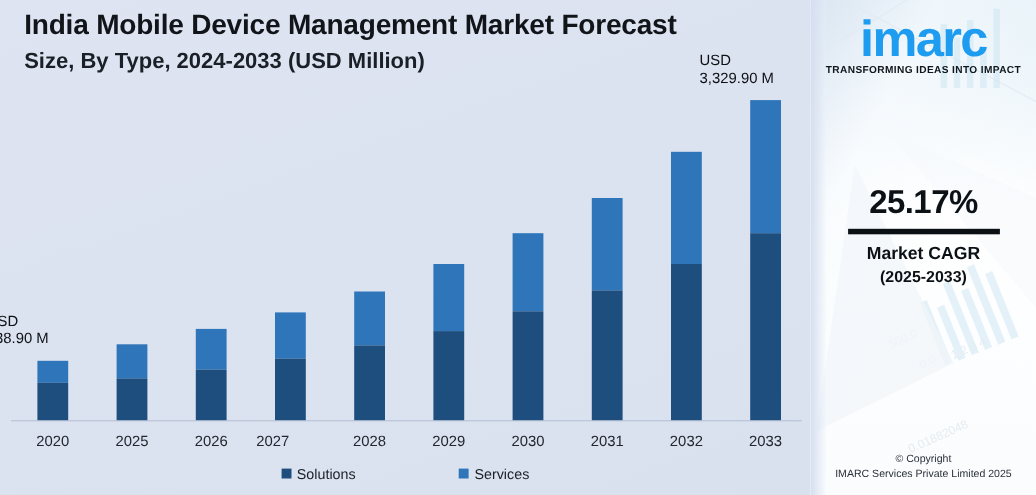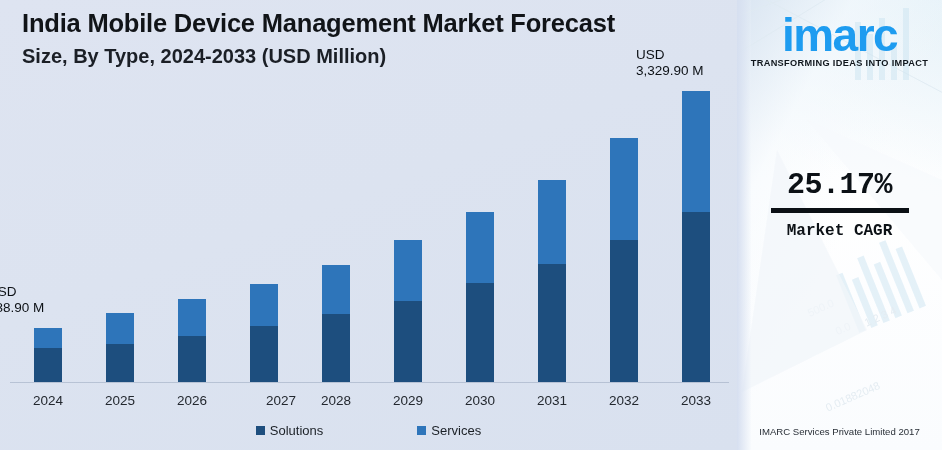--- a/index.html
+++ b/index.html
@@ -78,21 +78,21 @@
   #logo-block { position:absolute; left:0; top:12px; width:205px; text-align:center; }
   #logo-word {
     font-size:46px; font-weight:bold; color:#1e9cf0;
     letter-spacing:-1.5px; line-height:1; position:relative; display:inline-block;
   }
   #logo-tagline {
     margin-top:0; font-size:9.2px; font-weight:bold;
     color:#10161c; letter-spacing:.35px;
   }
 
-  #cagr-block { position:absolute; left:0; top:168px; width:205px; text-align:center;font-family:Liberation Mono, monospace; }
+  #cagr-block { position:absolute; left:0; top:168px; width:205px; text-align:center; }
   #cagr-value { font-size:30px; font-weight:bold; color:#0c1116; letter-spacing:-0.5px; }
   #cagr-rule { width:138px; height:5px; background:#0b1015; margin:6px auto 9px auto; }
   #cagr-label { font-size:16px; font-weight:bold; color:#0c1116; }
   #cagr-period { font-size:14.5px; font-weight:bold; color:#0c1116; margin-top:4px; }
 
   #copyright-block {
     position:absolute; left:0; bottom:11px; width:205px; text-align:center;
     font-size:9.6px; color:#2a3038; line-height:1.45;
   }
 </style>
@@ -144,24 +144,24 @@
           <div class="bar-group" style="left: 610px; height: 244px;">
             <div class="seg seg-services" style="height: 102px; background: rgb(46, 117, 186);"></div>
             <div class="seg seg-solutions" style="height: 142px; background: rgb(29, 78, 126);"></div>
           </div>
           <div class="bar-group" style="left: 682px; height: 291px;">
             <div class="seg seg-services" style="height: 121px; background: rgb(46, 117, 186);"></div>
             <div class="seg seg-solutions" style="height: 170px; background: rgb(29, 78, 126);"></div>
           </div>
         </div>
       <div id="ticks-container">
-          <div class="tick-label" style="left: 34px;">2024</div>
+          <div class="tick-label" style="left: 34px;">2020</div>
           <div class="tick-label" style="left: 106px;">2025</div>
           <div class="tick-label" style="left: 178px;">2026</div>
-          <div class="tick-label" style="left: 267px;">2027</div>
+          <div class="tick-label" style="left: 234px;">2027</div>
           <div class="tick-label" style="left: 322px;">2028</div>
           <div class="tick-label" style="left: 394px;">2029</div>
           <div class="tick-label" style="left: 466px; margin-top: 40px;">2030</div>
           <div class="tick-label" style="left: 538px;">2031</div>
           <div class="tick-label" style="left: 610px;">2032</div>
           <div class="tick-label" style="left: 682px;">2033</div>
         </div>
       <div id="annotations-container">
           <div class="bar-annotation" style="left: -12px; top: 284px;">
             <div>USD</div>
@@ -221,19 +221,21 @@
 
     <div id="logo-block">
       <div id="logo-word">imarc</div>
       <div id="logo-tagline">TRANSFORMING IDEAS INTO IMPACT</div>
     </div>
 
     <div id="cagr-block">
       <div id="cagr-value">25.17%</div>
       <div id="cagr-rule"></div>
       <div id="cagr-label">Market CAGR</div>
+      <div id="cagr-period">(2025-2033)</div>
     </div>
 
     <div id="copyright-block">
-      <div>IMARC Services Private Limited 2017</div>
+      <div>© Copyright</div>
+      <div>IMARC Services Private Limited 2025</div>
     </div>
   </div>
 </div>
 
 </body></html>

